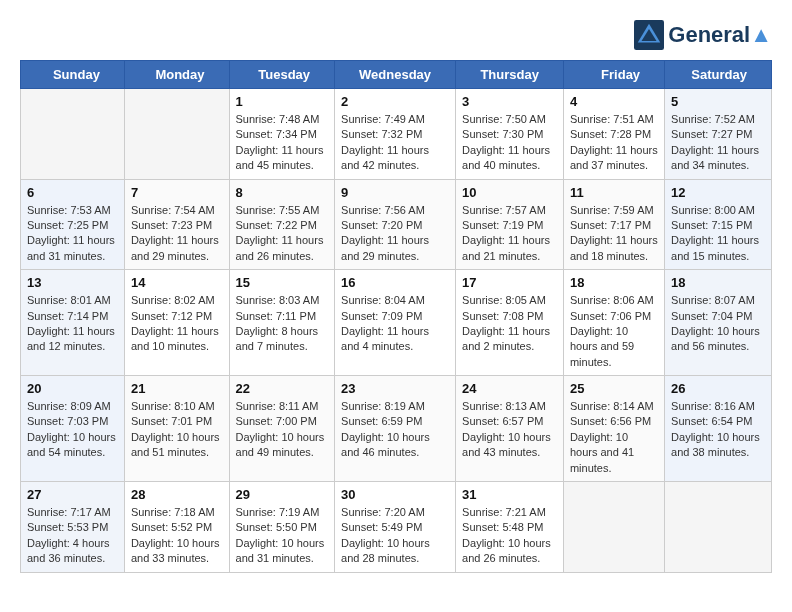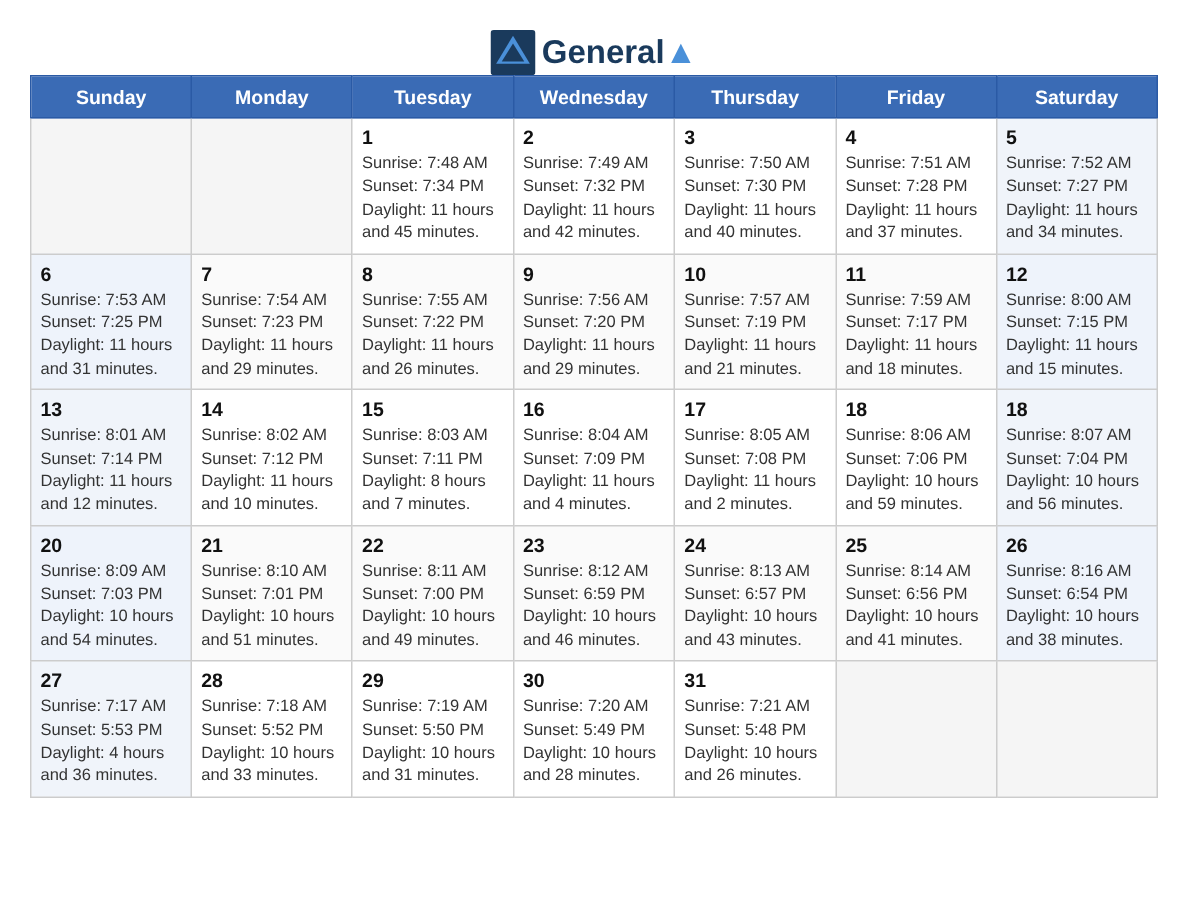--- a/index.html
+++ b/index.html
@@ -5,22 +5,23 @@
     * { box-sizing: border-box; margin: 0; padding: 0; }
     body {
       font-family: Arial, sans-serif;
       background: #fff;
       width: 792px;
       min-height: 612px;
       padding: 20px;
     }
     .header {
       display: flex;
-      justify-content: center;
+      justify-content: flex-end;
       align-items: flex-start;
+      margin-bottom: 10px;
     }
     .logo {
       display: flex;
       align-items: center;
     }
     .logo-text {
       font-size: 22px;
       font-weight: bold;
       color: #1a3a5c;
       line-height: 1.1;
@@ -45,24 +46,24 @@
       font-size: 16px;
       color: #333;
     }
     table {
       width: 100%;
       border-collapse: collapse;
     }
     th {
       background-color: #3a6bb5;
       color: white;
-      padding: 6px 8px;
+      padding: 6px 24px;
       font-size: 13px;
       font-weight: bold;
-      text-align: center;
+      text-align: right;
       border: 1px solid #2a5aa5;
     }
     td {
       border: 1px solid #ccc;
       vertical-align: top;
       padding: 5px 6px;
       font-size: 10.5px;
       color: #222;
       width: 108px;
       min-height: 80px;
@@ -220,21 +221,21 @@
         <td>
           <span class="day-num">21</span>
           <div class="day-info"><span>Sunrise: 8:10 AM</span><br><span>Sunset: 7:01 PM</span><br><span>Daylight: 10 hours and 51 minutes.</span></div>
         </td>
         <td>
           <span class="day-num">22</span>
           <div class="day-info"><span>Sunrise: 8:11 AM</span><br><span>Sunset: 7:00 PM</span><br><span>Daylight: 10 hours and 49 minutes.</span></div>
         </td>
         <td>
           <span class="day-num">23</span>
-          <div class="day-info"><span>Sunrise: 8:12 AM</span><br><span>Sunset: 6:59 PM</span><br><span>Daylight: 10 hours and 46 minutes.</span></div>
+          <div class="day-info"><span>Sunrise: 8:19 AM</span><br><span>Sunset: 6:59 PM</span><br><span>Daylight: 10 hours and 46 minutes.</span></div>
         </td>
         <td>
           <span class="day-num">24</span>
           <div class="day-info"><span>Sunrise: 8:13 AM</span><br><span>Sunset: 6:57 PM</span><br><span>Daylight: 10 hours and 43 minutes.</span></div>
         </td>
         <td>
           <span class="day-num">25</span>
           <div class="day-info"><span>Sunrise: 8:14 AM</span><br><span>Sunset: 6:56 PM</span><br><span>Daylight: 10 hours and 41 minutes.</span></div>
         </td>
         <td class="weekend">

